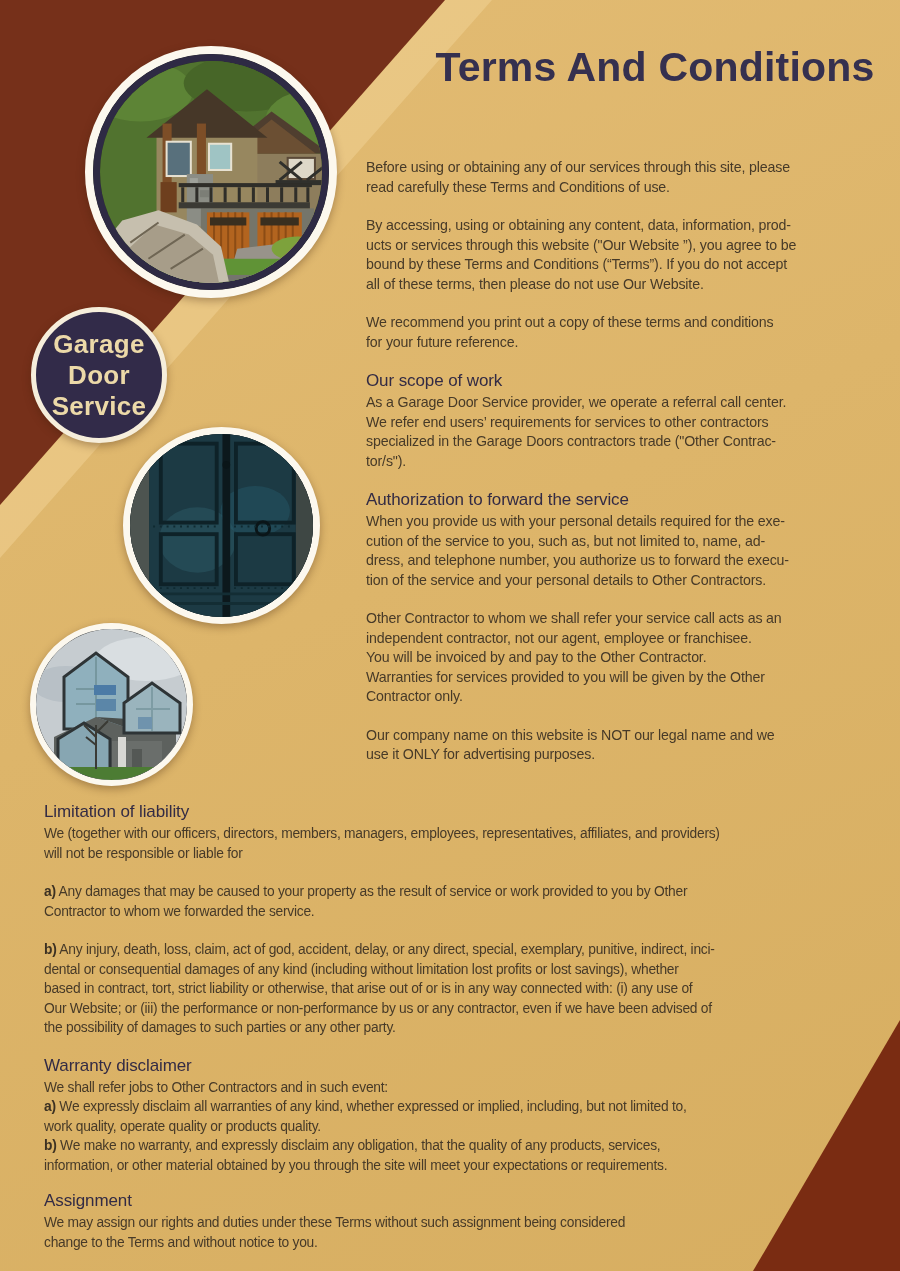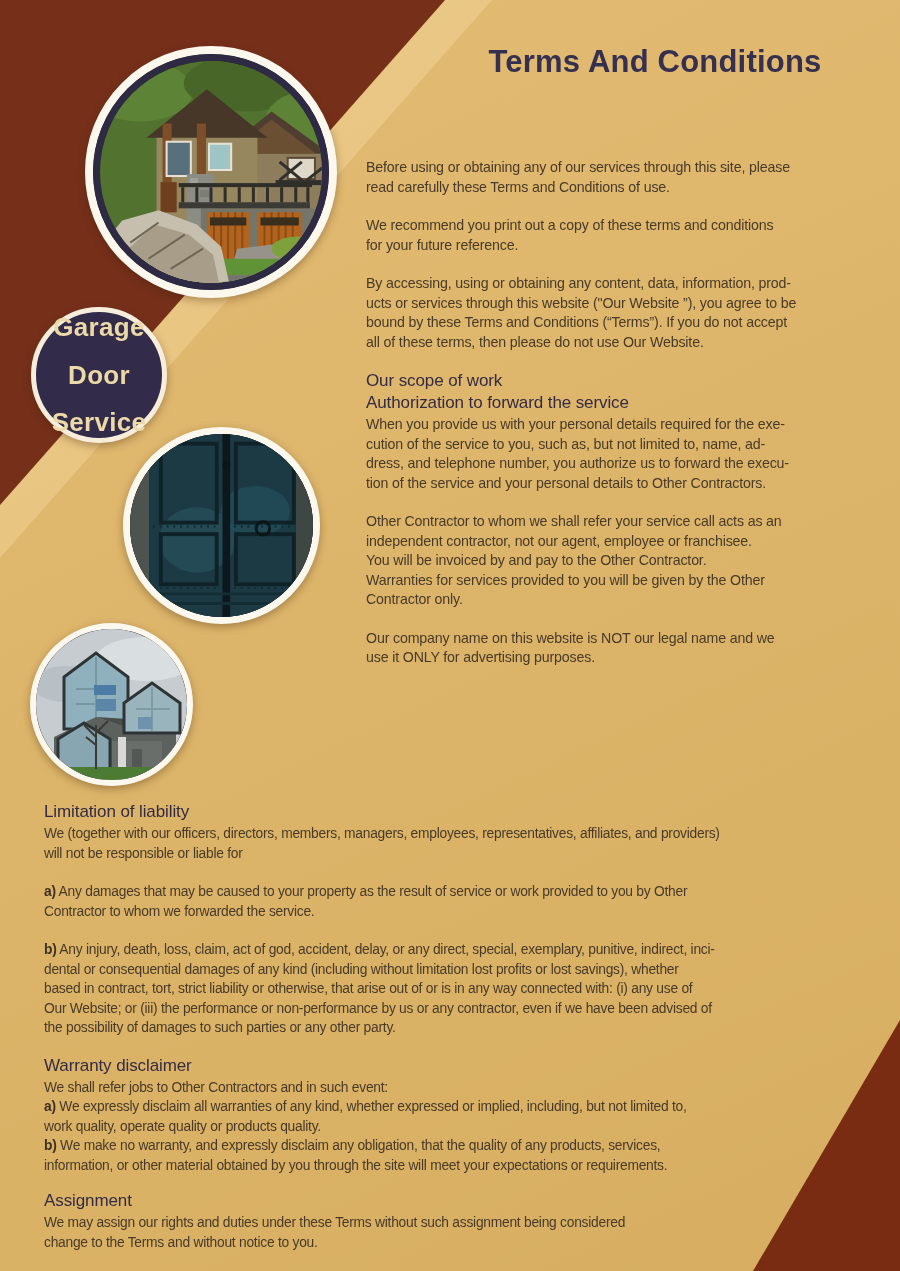--- a/index.html
+++ b/index.html
@@ -17,36 +17,36 @@
     clip-path:polygon(0 0,100% 0,0 100%);}
   .tri-hl{position:absolute;left:0;top:0;width:492px;height:558px;
     background:rgba(240,209,148,.55);
     clip-path:polygon(445px 0,492px 0,0 558px,0 505px);}
   .tri-br{position:absolute;left:753px;top:1020px;width:147px;height:251px;
     background:#7a2c12;
     clip-path:polygon(100% 0,100% 100%,0 100%);}
 
   
   .title{position:absolute;left:430px;top:44px;width:450px;margin:0;
-    text-align:center;font-size:31px;font-weight:bold;color:#35304f;
+    text-align:center;font-size:41px;font-weight:bold;color:#35304f;
     letter-spacing:.2px;}
 
   
   .circle{position:absolute;border-radius:50%;box-shadow:0 3px 8px rgba(60,30,10,.35);}
   .photo{overflow:hidden;background:#222;}
   .c1{left:85px;top:46px;width:236px;height:236px;border:8px solid #fcf8ee;}
   .c1-inner{width:100%;height:100%;border-radius:50%;overflow:hidden;
     border:7px solid #2e2a44;box-sizing:border-box;}
   .c2{left:123px;top:427px;width:183px;height:183px;border:7px solid #fcf8ee;}
   .c3{left:30px;top:623px;width:151px;height:151px;border:6px solid #fcf8ee;}
   .circle svg{display:block;width:100%;height:100%;}
 
   .badge{left:31px;top:307px;width:126px;height:126px;border:5px solid #f6eedb;
     background:#322b49;display:flex;flex-direction:column;align-items:center;
-    justify-content:space-between;text-align:center;z-index:5;}
+    justify-content:center;text-align:center;z-index:5;}
   .badge span{display:block;font-weight:bold;font-size:26px;line-height:31px;
     color:#ecd9a8;letter-spacing:.3px;}
 
   
   .col-right{position:absolute;left:366px;top:158px;width:506px;}
   .col-full{position:absolute;left:44px;top:800px;width:858px;}
   .para{margin:0 0 19px 0;font-size:14.2px;line-height:19.5px;color:#473a28;
     white-space:pre-line;letter-spacing:-.15px;}
   .col-full .para{font-size:13.8px;letter-spacing:-.25px;}
   .h{margin:2px 0 2px 0;font-size:17px;line-height:20px;font-weight:normal;
@@ -167,28 +167,32 @@
       <rect x="82" y="108" width="8" height="40" fill="#d8d8d4"></rect>
 
       <rect x="0" y="138" width="151" height="13" fill="#4c7c33"></rect>
       <path d="M60 140 V96 M60 108 L48 96 M60 104 L72 92 M60 116 L50 108" stroke="#3a3a35" stroke-width="2" fill="none"></path>
     </svg>
   </div>
 
   <div class="col-right">
     <p class="para">Before using or obtaining any of our services through this site, please
 read carefully these Terms and Conditions of use.</p>
-    <p class="para">We recommend you print out a copy of these terms and conditions
-for your future reference.</p>
     <p class="para">By accessing, using or obtaining any content, data, information, prod-
 ucts or services through this website ("Our Website ”), you agree to be
 bound by these Terms and Conditions (“Terms”). If you do not accept
 all of these terms, then please do not use Our Website.</p>
+    <p class="para">We recommend you print out a copy of these terms and conditions
+for your future reference.</p>
 
     <h2 class="h">Our scope of work</h2>
+    <p class="para">As a Garage Door Service provider, we operate a referral call center.
+We refer end users’ requirements for services to other contractors
+specialized in the Garage Doors contractors trade ("Other Contrac-
+tor/s").</p>
 
     <h2 class="h">Authorization to forward the service</h2>
     <p class="para">When you provide us with your personal details required for the exe-
 cution of the service to you, such as, but not limited to, name, ad-
 dress, and telephone number, you authorize us to forward the execu-
 tion of the service and your personal details to Other Contractors.</p>
 
     <p class="para">Other Contractor to whom we shall refer your service call acts as an
 independent contractor, not our agent, employee or franchisee.
 You will be invoiced by and pay to the Other Contractor.

